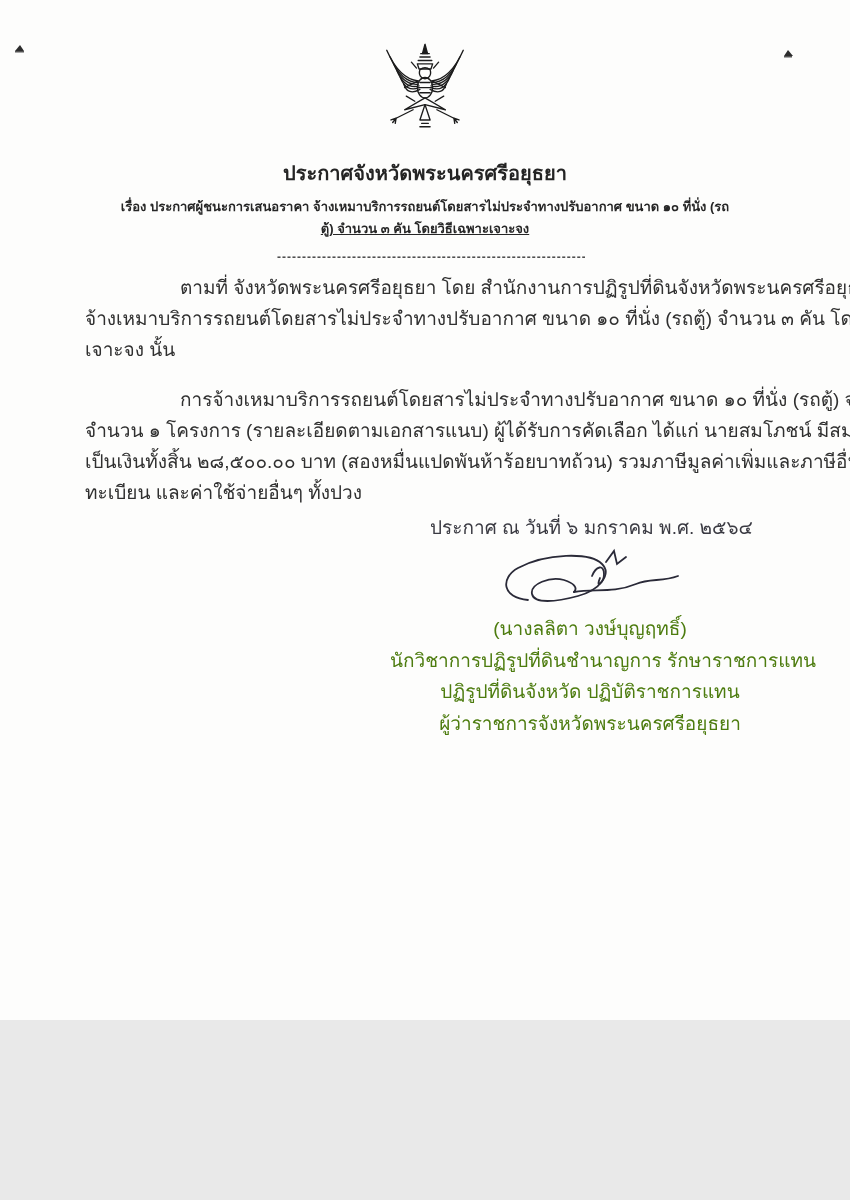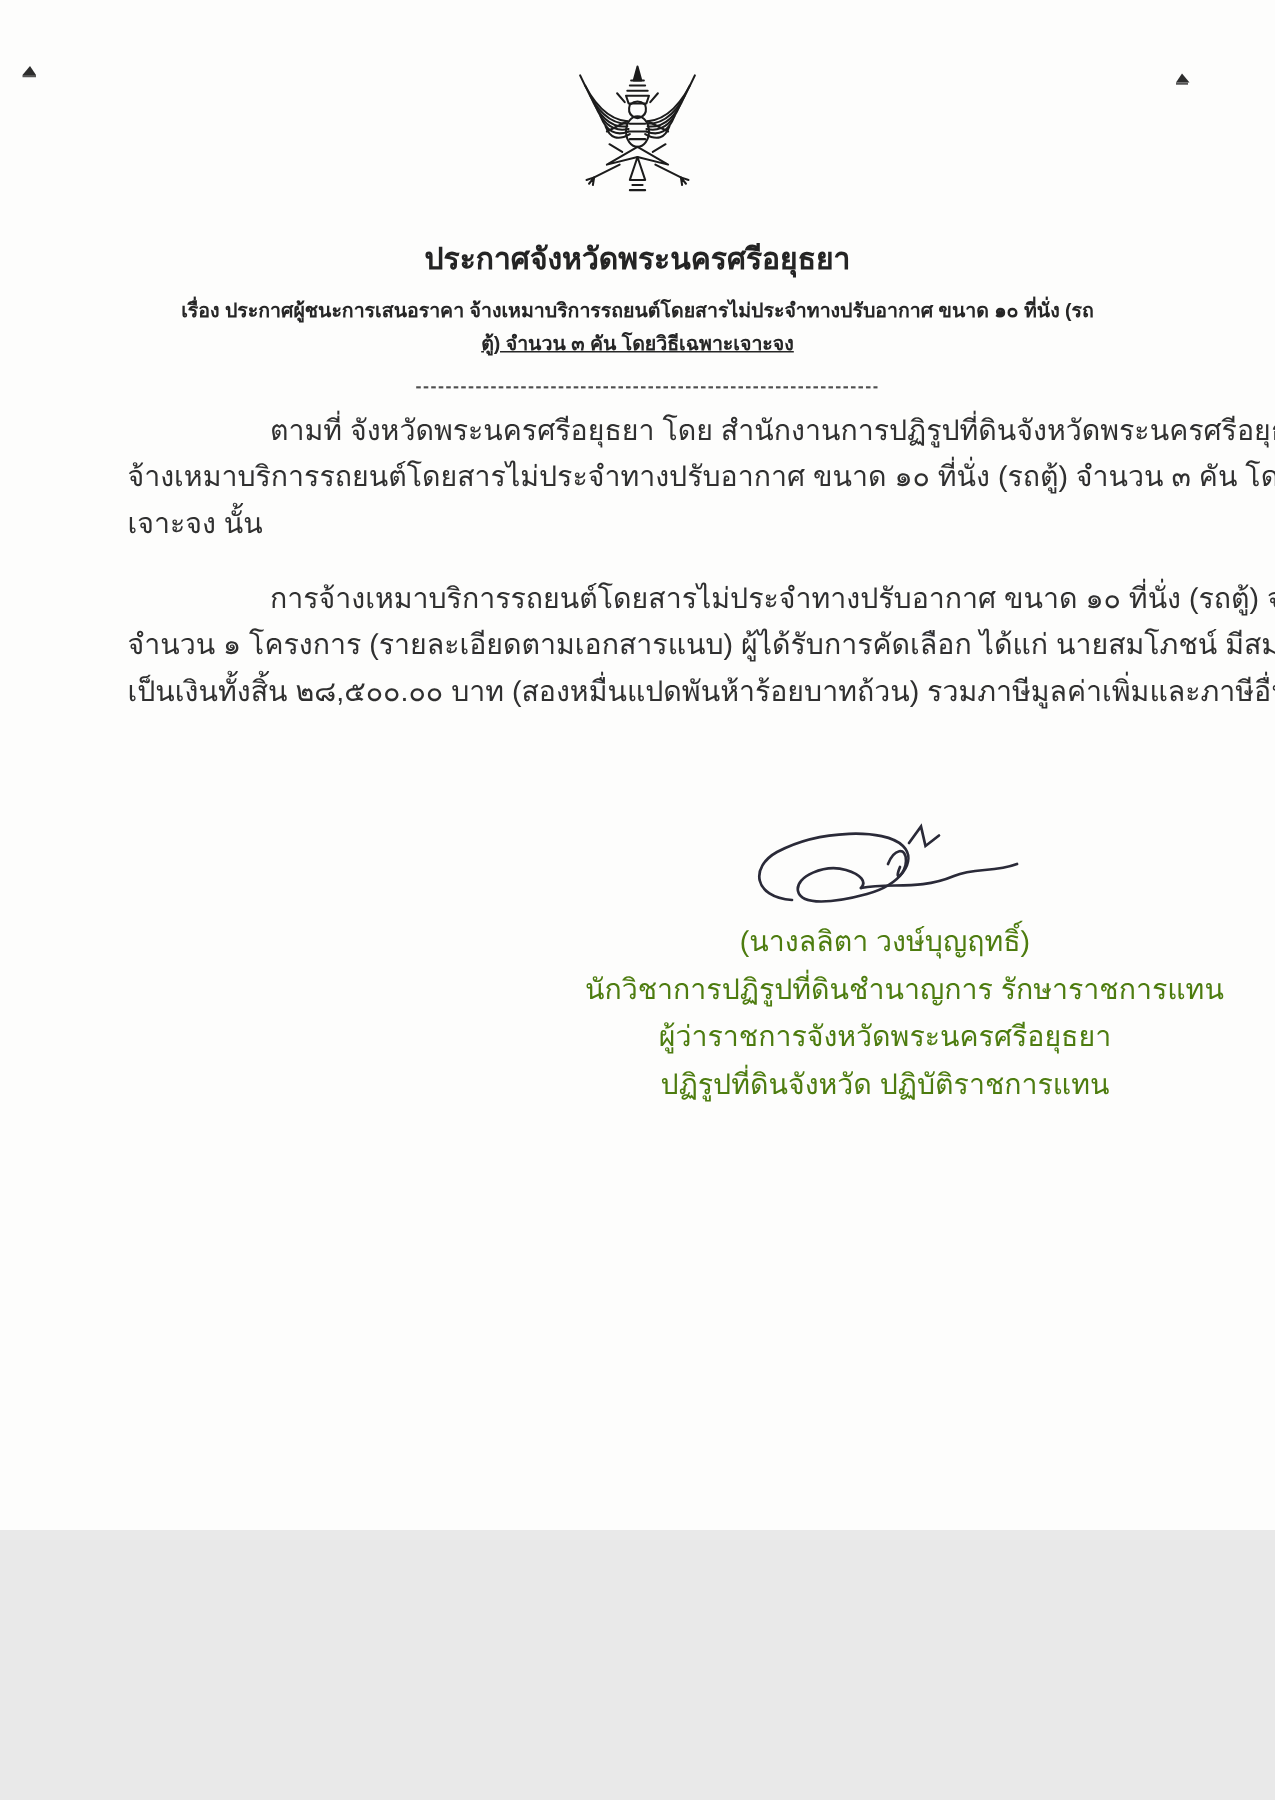--- a/index.html
+++ b/index.html
@@ -161,34 +161,36 @@
   <div class="para p1">
     <div class="line indent">ตามที่ จังหวัดพระนครศรีอยุธยา โดย สำนักงานการปฏิรูปที่ดินจังหวัดพระนครศรีอยุธยา ได้มีโครงการ</div>
     <div class="line">จ้างเหมาบริการรถยนต์โดยสารไม่ประจำทางปรับอากาศ ขนาด ๑๐ ที่นั่ง (รถตู้) จำนวน ๓ คัน โดยวิธีเฉพาะ</div>
     <div class="line">เจาะจง  นั้น</div>
   </div>
 
   <div class="para p2">
     <div class="line indent">การจ้างเหมาบริการรถยนต์โดยสารไม่ประจำทางปรับอากาศ ขนาด ๑๐ ที่นั่ง (รถตู้) จำนวน ๓ คัน</div>
     <div class="line">จำนวน ๑ โครงการ (รายละเอียดตามเอกสารแนบ) ผู้ได้รับการคัดเลือก ได้แก่ นายสมโภชน์ มีสมพงษ์ โดยเสนอราคา</div>
     <div class="line">เป็นเงินทั้งสิ้น ๒๘,๕๐๐.๐๐ บาท (สองหมื่นแปดพันห้าร้อยบาทถ้วน) รวมภาษีมูลค่าเพิ่มและภาษีอื่น ค่าขนส่ง ค่าจด</div>
+    <div class="line">ทะเบียน และค่าใช้จ่ายอื่นๆ ทั้งปวง</div>
   </div>
 
+  <div class="date-line">ประกาศ ณ วันที่  ๖ มกราคม พ.ศ. ๒๕๖๔</div>
 
   <div class="signature">
     <svg viewBox="0 0 190 70">
       <g stroke="#2a2a38" fill="none" stroke-width="1.8" stroke-linecap="round">
         <path d="M112 14 l8 -11 l3 13 l9 -7"></path>
         <path d="M34 52 C8 50 6 30 24 20 C52 5 96 4 108 16 C118 26 106 42 84 48 C62 54 40 56 38 46 C36 36 56 28 70 32 C80 35 84 40 80 44"></path>
         <path d="M80 44 C100 40 118 46 142 36 C156 30 168 34 184 28"></path>
         <path d="M98 28 c4 -10 12 -12 12 -2 c0 8 -9 16 -4 4"></path>
       </g>
     </svg>
   </div>
 
   <div class="signer-block">
     <div class="sline">(นางลลิตา วงษ์บุญฤทธิ์)</div>
     <div class="sline">นักวิชาการปฏิรูปที่ดินชำนาญการ รักษาราชการแทน</div>
+    <div class="sline">ปฏิรูปที่ดินจังหวัด ปฏิบัติราชการแทน</div>
     <div class="sline">ผู้ว่าราชการจังหวัดพระนครศรีอยุธยา</div>
-    <div class="sline">ปฏิรูปที่ดินจังหวัด ปฏิบัติราชการแทน</div>
   </div>
 
 </div>
 
 </body></html>

